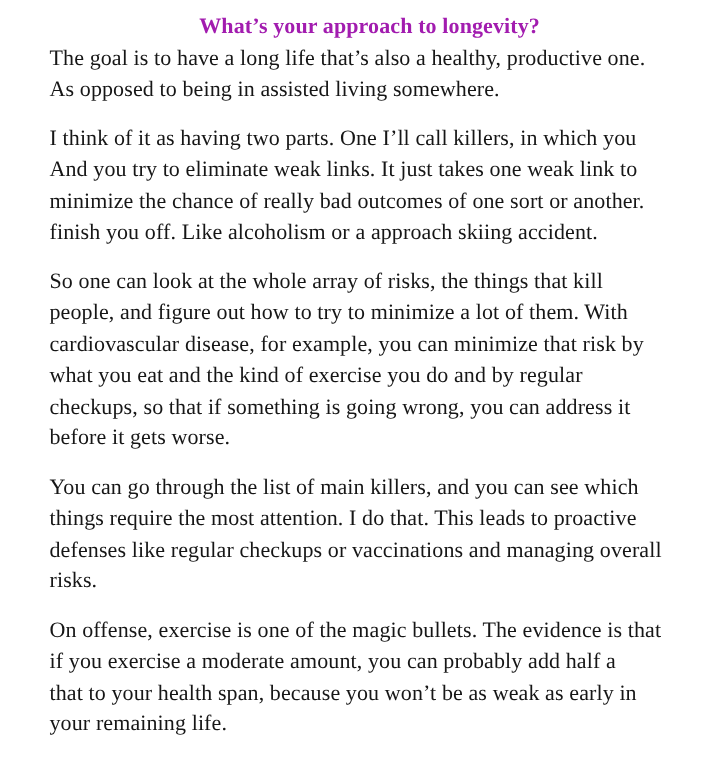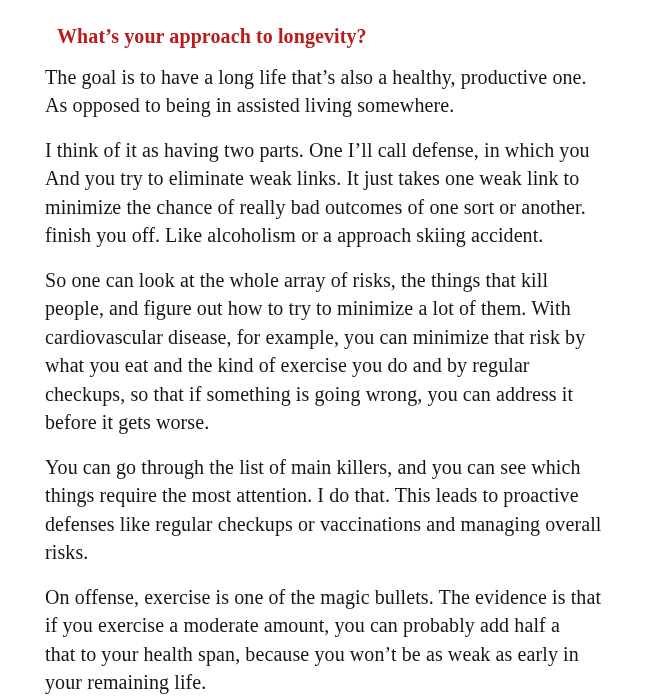--- a/index.html
+++ b/index.html
@@ -19,45 +19,46 @@
     font-size: 20px;
     line-height: 28.5px;
     letter-spacing: 0.1px;
   }
   .para {
     margin: 0 0 16px 0;
     padding: 0;
   }
   .q-heading {
     display: block;
-    margin: 12px;
+    margin: 0;
     padding: 0;
     font-size: 20px;
     line-height: 28.5px;
     font-weight: 700;
-    color: #b91c1c;
+    color: #a21caf;
+    text-align: center;
   }
   .line {
     display: block;
     white-space: nowrap;
   }
 </style>
 </head>
 <body>
 
 <main class="article">
 
   <section class="para">
     <h2 class="q-heading">What’s your approach to longevity?</h2>
     <span class="line">The goal is to have a long life that’s also a healthy, productive one.</span>
     <span class="line">As opposed to being in assisted living somewhere.</span>
   </section>
 
   <section class="para">
-    <span class="line">I think of it as having two parts. One I’ll call defense, in which you</span>
+    <span class="line">I think of it as having two parts. One I’ll call killers, in which you</span>
     <span class="line">And you try to eliminate weak links. It just takes one weak link to</span>
     <span class="line">minimize the chance of really bad outcomes of one sort or another.</span>
     <span class="line">finish you off. Like alcoholism or a approach skiing accident.</span>
   </section>
 
   <section class="para">
     <span class="line">So one can look at the whole array of risks, the things that kill</span>
     <span class="line">people, and figure out how to try to minimize a lot of them. With</span>
     <span class="line">cardiovascular disease, for example, you can minimize that risk by</span>
     <span class="line">what you eat and the kind of exercise you do and by regular</span>

